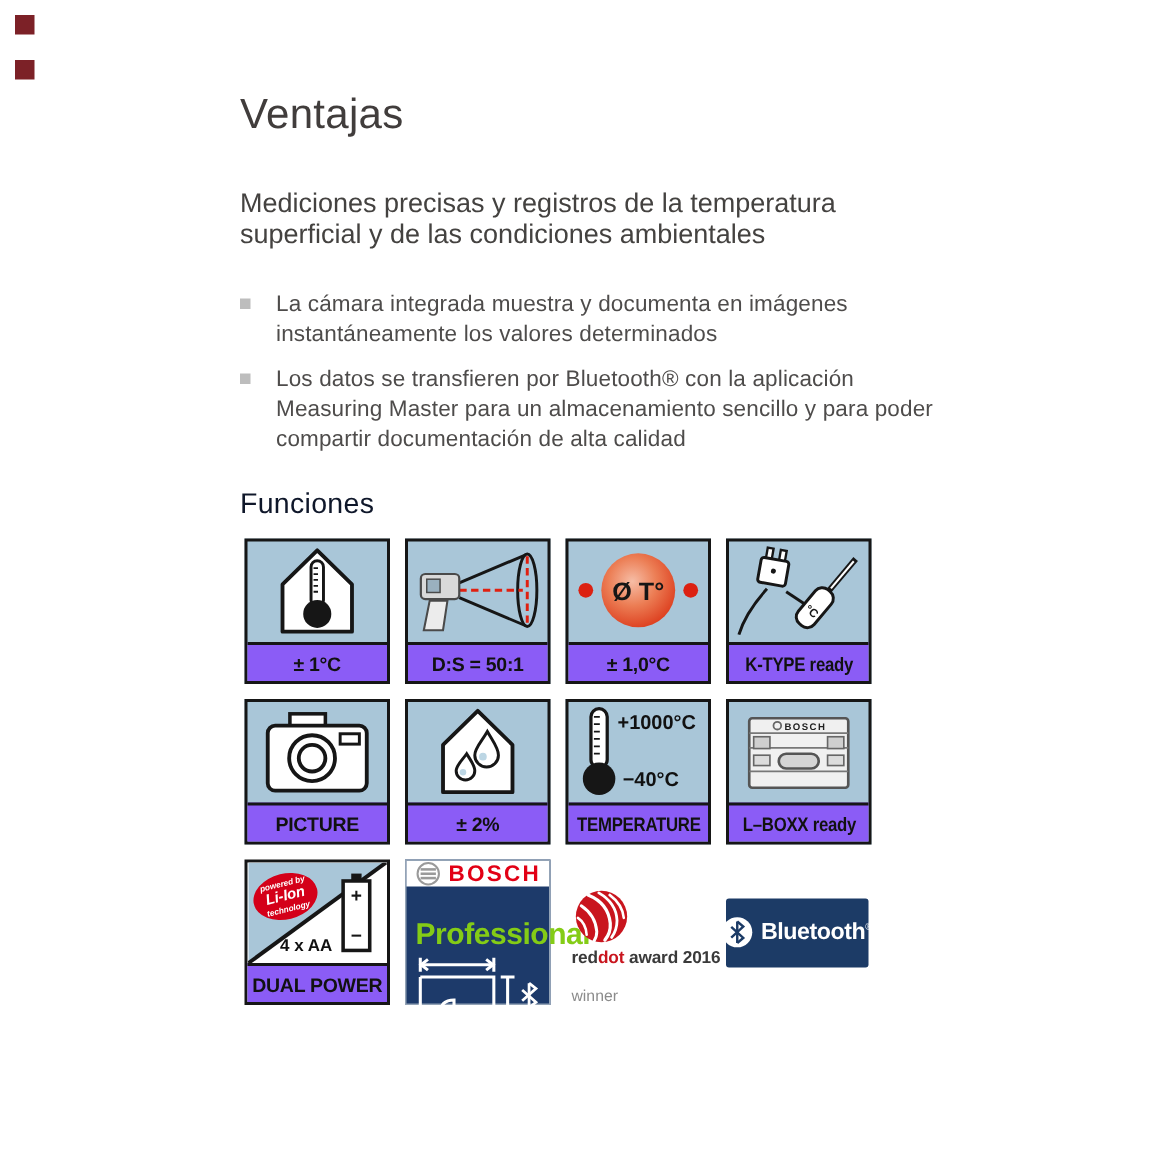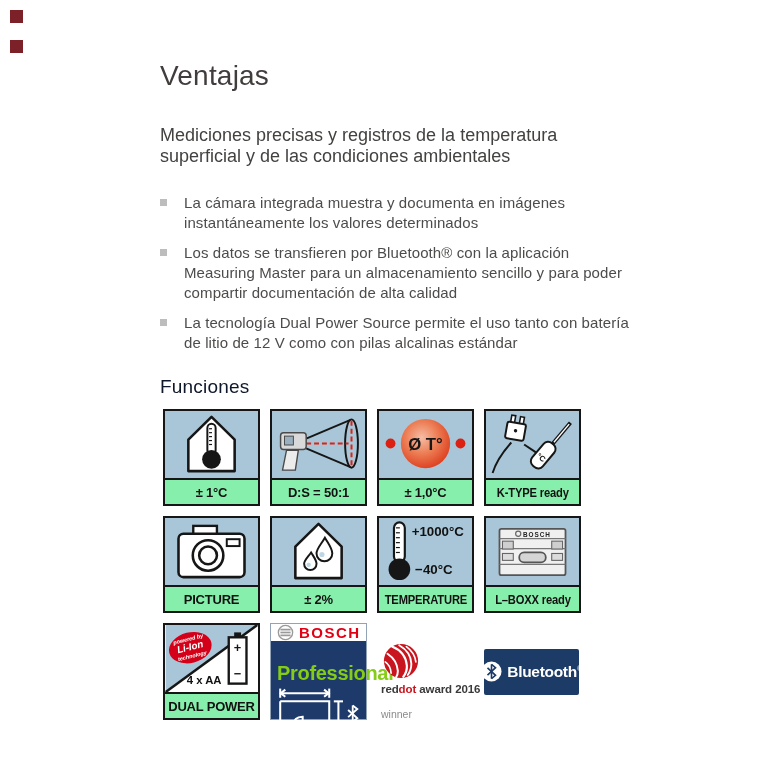--- a/index.html
+++ b/index.html
@@ -15,21 +15,21 @@
   ul.bullets{list-style:none;margin:0;padding:0;}
   ul.bullets li{display:flex;margin:0 0 10px 0;}
   .marker{width:7px;height:7px;background:#bdbdbd;margin:6px 17px 0 0;flex-shrink:0;}
   .bullet-text{font-size:15px;line-height:20px;color:#4e4c4b;white-space:pre-line;letter-spacing:.1px;}
   h3{margin:23px 0 11px 0;font-size:19px;font-weight:400;color:#0f172a;letter-spacing:.2px;}
 
   .grid{display:grid;grid-template-columns:repeat(4,97px);grid-auto-rows:97px;gap:10px;margin-left:3px;}
   .badge{box-sizing:border-box;border:2.5px solid #161616;background:#a9c6d8;display:flex;flex-direction:column;}
   .icon-area{flex:1;position:relative;overflow:hidden;}
   .icon-area svg{display:block;width:100%;height:100%;}
-  .label{height:24px;background:#86efac;border-top:2.5px solid #161616;display:flex;align-items:center;justify-content:center;}
+  .label{height:24px;background:#8b5cf6;border-top:2.5px solid #161616;display:flex;align-items:center;justify-content:center;}
   .label span{font-size:13px;font-weight:bold;color:#111;white-space:nowrap;letter-spacing:-.2px;}
   .cond .label span{display:inline-block;transform:scaleX(.86);transform-origin:center;}
 
   
   .bosch-badge{box-sizing:border-box;border:1px solid #93a3b6;background:#1d3a6a;display:flex;flex-direction:column;}
   .bosch-top{height:26px;background:#fff;display:flex;align-items:center;gap:5px;padding:0 0 0 6px;}
   .bosch-name{color:#e20015;font-weight:bold;font-size:15px;letter-spacing:1.5px;}
   .bosch-line{color:#84cc16;font-weight:bold;font-size:20px;letter-spacing:-.3px;padding:21px 0 0 6px;}
   .bosch-art{flex:1;}
   .bosch-art svg{display:block;width:100%;height:100%;}
@@ -64,25 +64,20 @@
       <li>
         <span class="marker"></span>
         <span class="bullet-text">La cámara integrada muestra y documenta en imágenes
 instantáneamente los valores determinados</span>
       </li>
       <li>
         <span class="marker"></span>
         <span class="bullet-text">Los datos se transfieren por Bluetooth® con la aplicación
 Measuring Master para un almacenamiento sencillo y para poder
 compartir documentación de alta calidad</span>
-      </li>
-      <li>
-        <span class="marker"></span>
-        <span class="bullet-text">La tecnología Dual Power Source permite el uso tanto con batería
-de litio de 12 V como con pilas alcalinas estándar</span>
       </li>
     </ul>
 
     <h3>Funciones</h3>
 
     <div class="grid">
 
       <div class="badge">
         <div class="icon-area">
           <svg viewBox="0 0 93 68">

